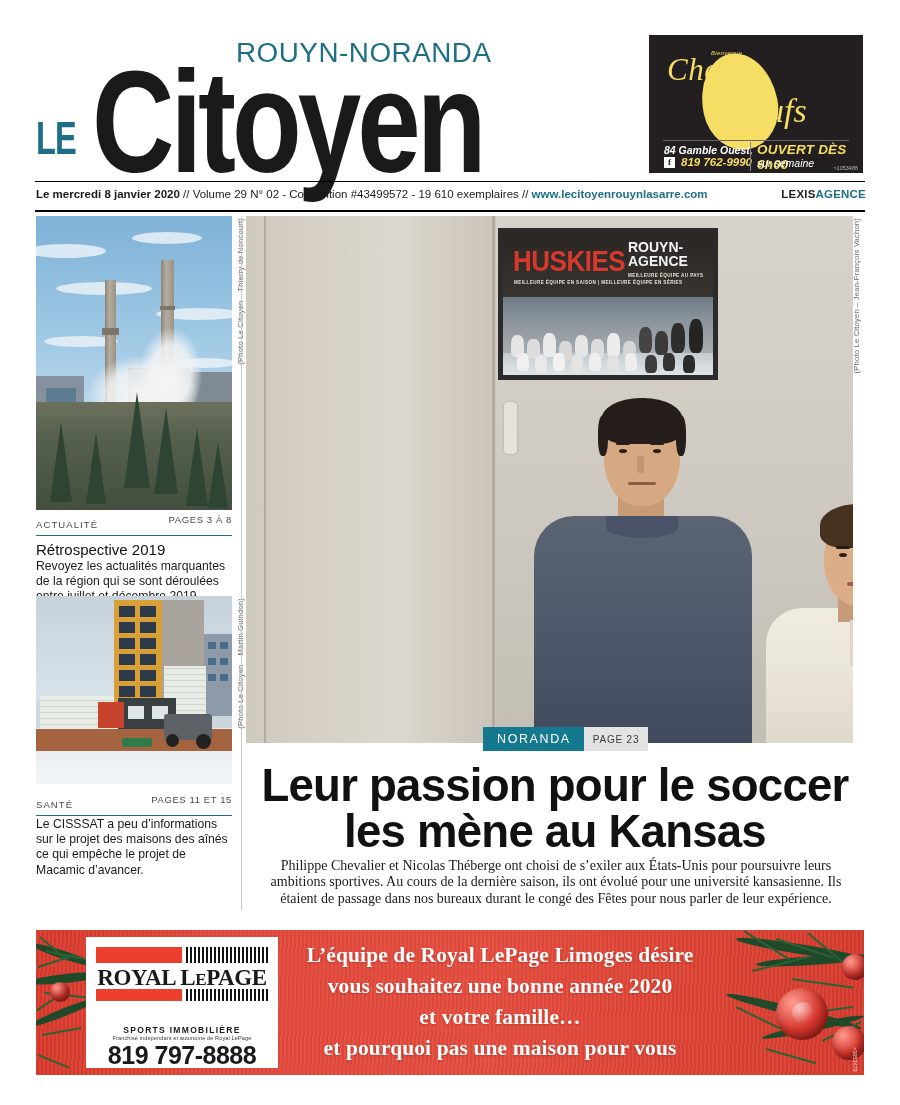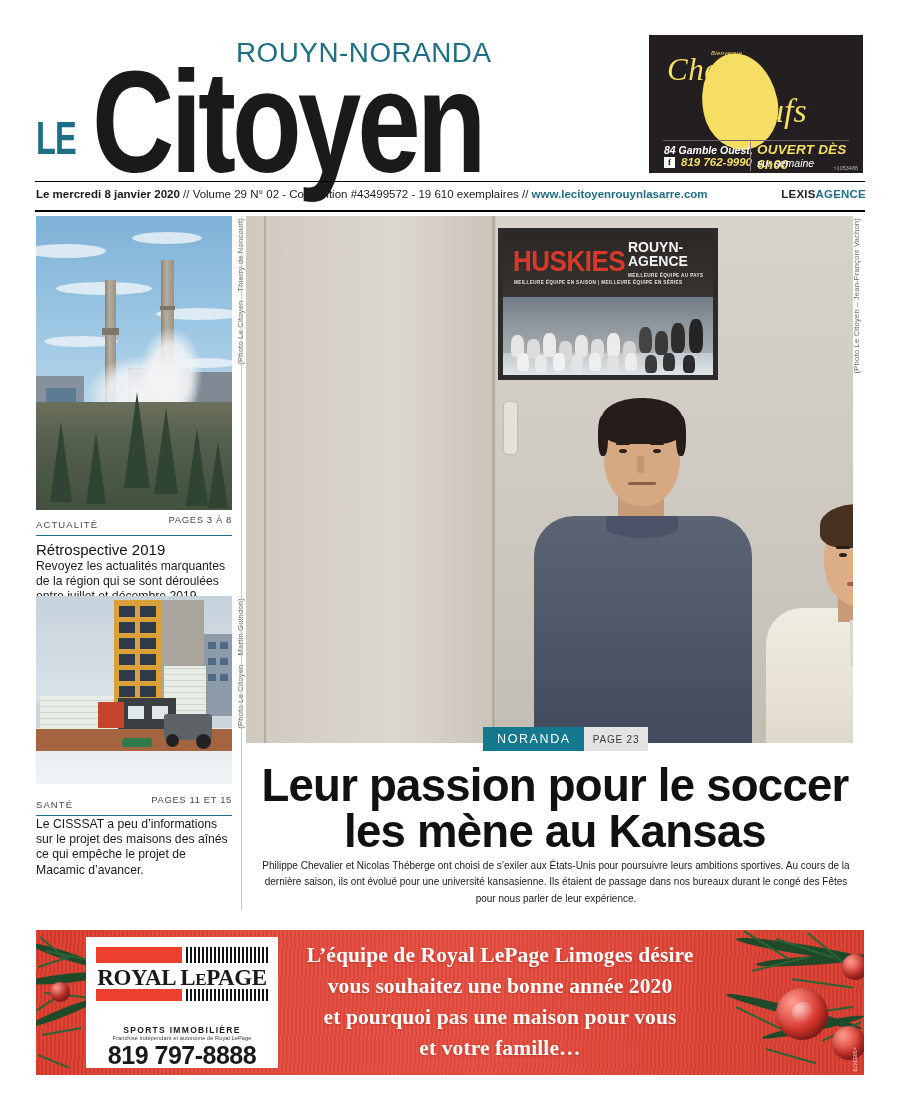--- a/index.html
+++ b/index.html
@@ -259,22 +259,22 @@
   
   .headline {
     position: absolute; left: 246px; top: 762px; width: 618px;
     text-align: center; font-size: 47px; font-weight: 700; color: #111;
     line-height: 46px; letter-spacing: -0.8px;
     font-family: "Liberation Sans", sans-serif;
     transform: scaleX(0.97); transform-origin: center top;
   }
   .deck {
     position: absolute; left: 258px; top: 858px; width: 596px;
-    text-align: center; font-size: 10px; color: #1a1a1a; line-height: 16.4px;
-    font-family: Liberation Sans, sans-serif;
+    text-align: center; font-size: 14px; color: #1a1a1a; line-height: 16.4px;
+    font-family: Liberation Serif, serif;
   }
 
   
   .ad-bottom {
     position: absolute; left: 36px; top: 930px; width: 828px; height: 145px;
     overflow: hidden;
     background: linear-gradient(90deg,#d8392b 0%,#e2483a 22%,#e44b3c 55%,#d63b2d 100%);
   }
   .ad-noise { position: absolute; inset: 0;
     background: repeating-linear-gradient(92deg, rgba(255,255,255,.05) 0 2px, rgba(0,0,0,.03) 2px 4px); }
@@ -577,17 +577,17 @@
     <div class="rl-redbar" style="left:10px;top:52px;width:86px;height:12px;"></div>
     <div class="rl-bars" style="left:100px;top:52px;width:84px;height:12px;"></div>
     <div class="rl-agence">SPORTS IMMOBILIÈRE</div>
     <div class="rl-fran">Franchisé indépendant et autonome de Royal LePage</div>
     <div class="rl-phone">819 797-8888</div>
   </div>
 
   <div class="ad-msg">
     <div>L’équipe de Royal LePage Limoges désire</div>
     <div>vous souhaitez une bonne année 2020</div>
+    <div>et votre famille…</div>
     <div>et pourquoi pas une maison pour vous</div>
-    <div>et votre famille…</div>
   </div>
 
 </div>
 
 </body></html>

